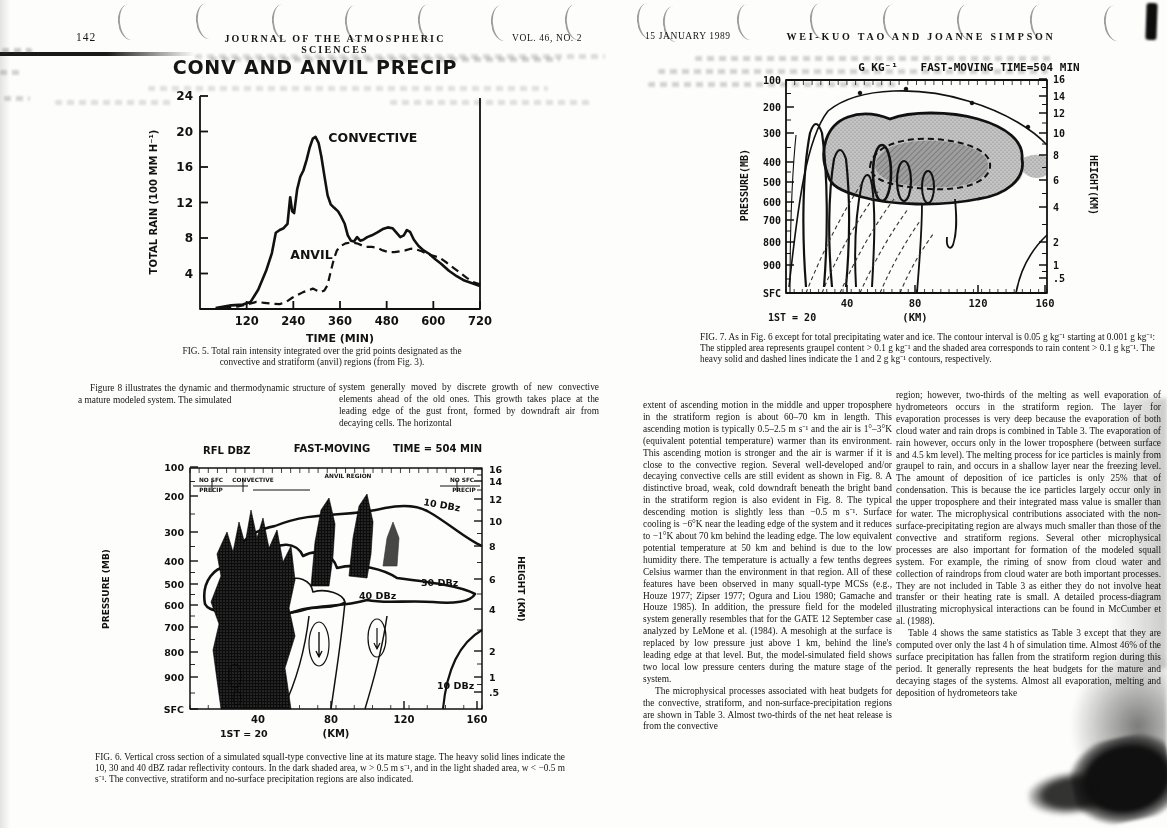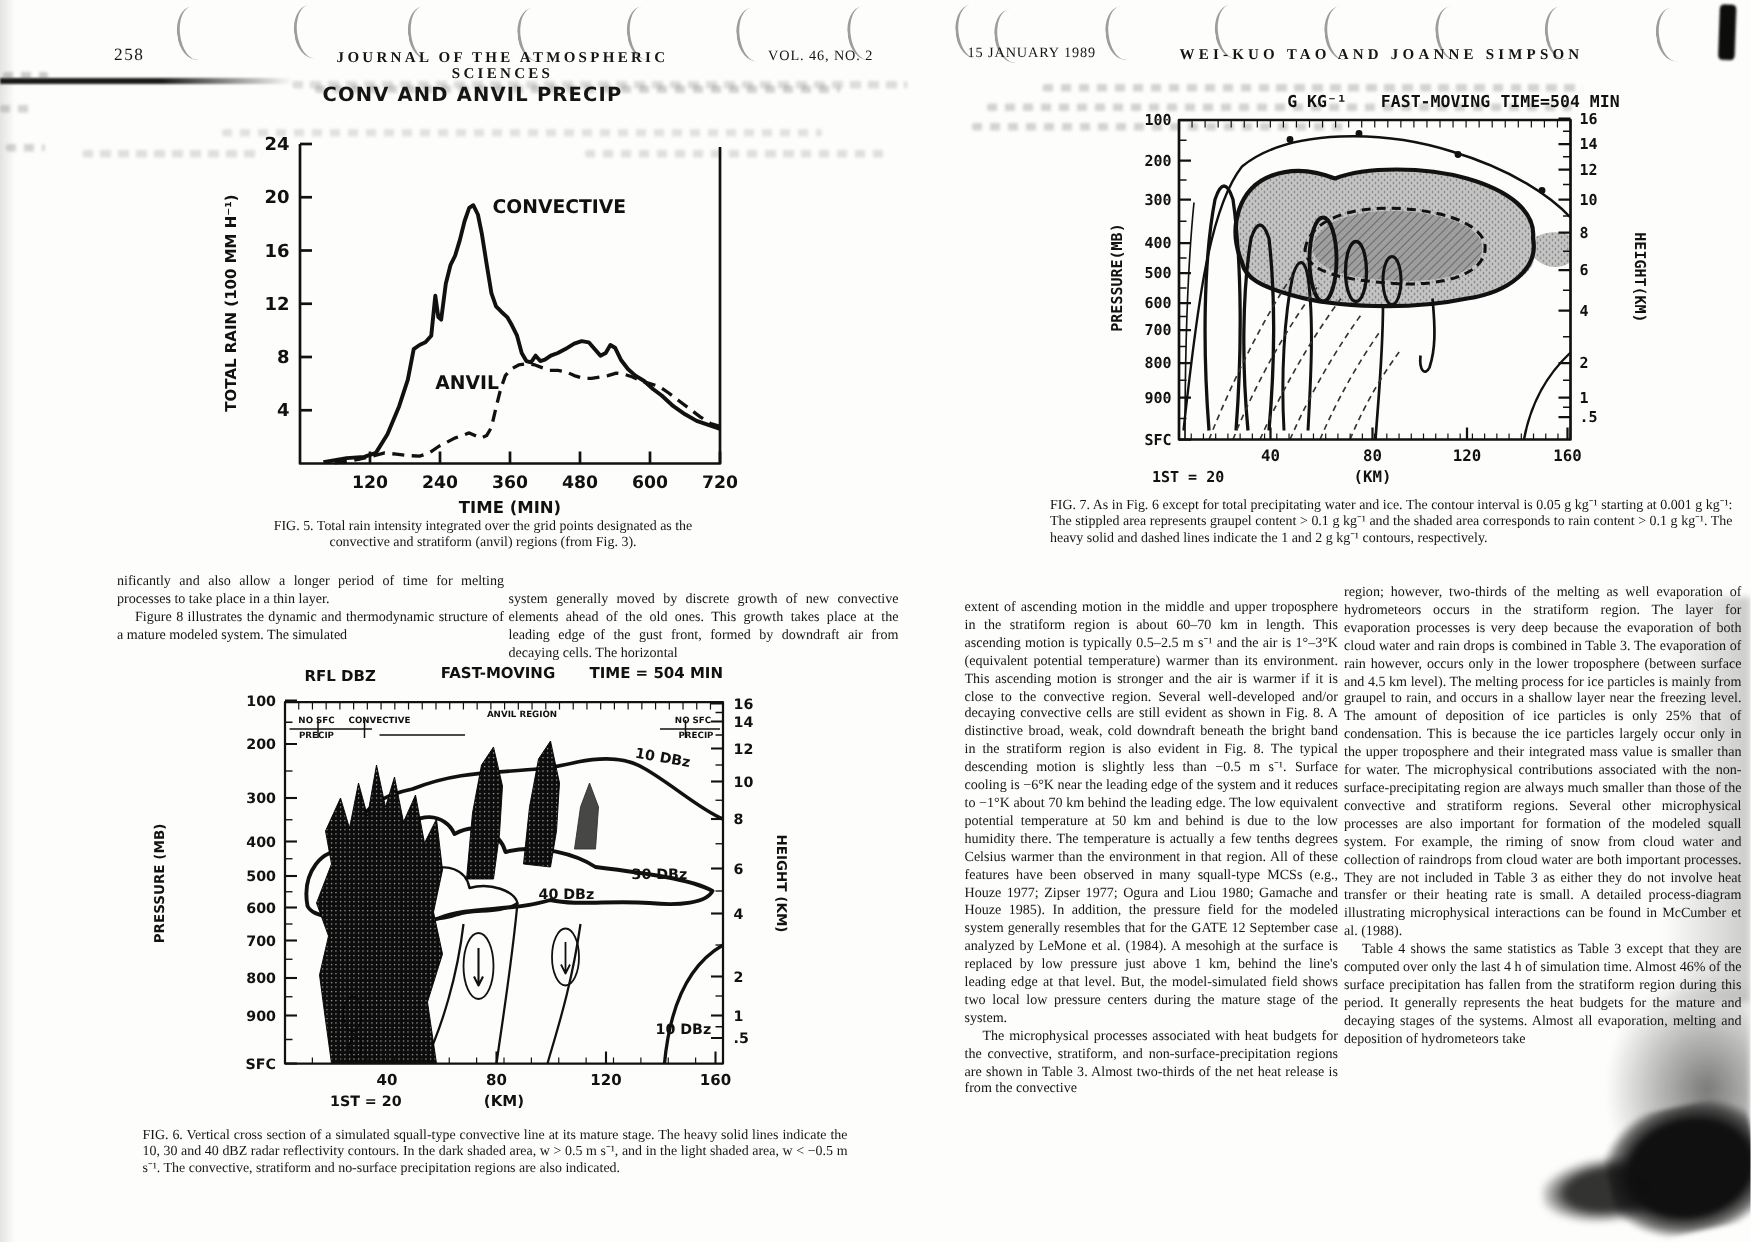--- a/index.html
+++ b/index.html
@@ -25,21 +25,21 @@
          background:radial-gradient(ellipse at 50% 50%,rgba(16,16,16,.85) 0 45%,rgba(16,16,16,0) 75%);}
   .bar-tr{left:1146px;top:3px;width:11px;height:37px;background:#0d0d0d;filter:blur(.8px);
          transform:rotate(2deg);border-radius:3px;}
   
   .pagenum{left:76px;top:31px;font-size:11.5px;letter-spacing:1px;}
   .jrnl{left:195px;top:33px;width:280px;text-align:center;font-size:10px;font-weight:bold;letter-spacing:2.2px;}
   .vol{left:512px;top:33px;font-size:9.5px;letter-spacing:.6px;}
   .date{left:645px;top:31px;font-size:9.5px;letter-spacing:.6px;}
   .authors{left:776px;top:31px;width:290px;text-align:center;font-size:10px;font-weight:bold;letter-spacing:2.8px;}
   .figtitle{left:155px;top:56px;width:320px;text-align:center;
-            font-family:"DejaVu Sans",sans-serif;font-weight:bold;font-size:13px;letter-spacing:.8px;}
+            font-family:"DejaVu Sans",sans-serif;font-weight:bold;font-size:19px;letter-spacing:.8px;}
   
   .figwrap{position:absolute;}
   svg{display:block;}
   
   .bodycol{position:absolute;font-size:9.4px;line-height:11.9px;text-align:justify;overflow:hidden;}
   .bodycol p{margin:0;}
   .ind{text-indent:12px;}
   .caption{position:absolute;font-size:9.3px;line-height:10.8px;text-align:justify;}
   .caption.center{text-align:center;}
   .capind{text-indent:14px;}
@@ -76,21 +76,21 @@
 <div class="ghost" style="left:4px;top:96px;width:26px;"></div>
 <div class="ghost" style="left:695px;top:56px;width:360px;"></div>
 <div class="ghost" style="left:658px;top:69px;width:390px;"></div>
 <div class="ghost" style="left:648px;top:82px;width:250px;"></div>
 <div class="abs smear-edge"></div>
 <div class="abs smear-mid"></div>
 <div class="abs blob1"></div>
 <div class="abs blob2"></div>
 <div class="abs bar-tr"></div>
 
-<div class="abs pagenum">258</div>
+<div class="abs pagenum">142</div>
 <div class="abs jrnl">JOURNAL OF THE ATMOSPHERIC SCIENCES</div>
 <div class="abs vol">VOL. 46, NO. 2</div>
 <div class="abs figtitle">CONV AND ANVIL PRECIP</div>
 
 <div class="figwrap" style="left:140px;top:84px;">
   <svg id="fig5-plot" width="360" height="262" viewBox="0 0 360 262">
       <path d="M60,12 L60,225 L340,225 L340,14" fill="none" stroke="#111" stroke-width="1.8" stroke-linejoin="round"></path>
       <line x1="60" y1="189.5" x2="68" y2="189.5" stroke="#111" stroke-width="1.8"></line>
       <text x="53" y="193.5" font-size="12" font-family="&quot;DejaVu Sans&quot;,sans-serif" font-weight="bold" text-anchor="end" fill="#111">4</text>
       <line x1="60" y1="154" x2="68" y2="154" stroke="#111" stroke-width="1.8"></line>
@@ -119,24 +119,23 @@
       <text x="17" y="118" font-size="10" font-family="&quot;DejaVu Sans&quot;,sans-serif" font-weight="bold" text-anchor="middle" fill="#111" transform="rotate(-90 17 118)">TOTAL RAIN (100 MM H⁻¹)</text>
       <path d="M75.6,224.1 L91.1,221.4 L102.8,220.6 L110.6,217.9 L118.3,205.5 L126.1,186.8 L131.9,169.1 L135.8,148.7 L139.7,146.0 L143.6,144.2 L147.5,139.8 L150.2,113.2 L152.2,127.4 L154.1,129.1 L157.2,105.2 L160.3,92.8 L163.4,86.5 L166.6,75.9 L169.7,63.5 L172.8,54.6 L175.5,52.8 L178.6,59.0 L181.3,72.3 L184.4,91.9 L187.6,111.4 L190.7,120.3 L194.2,123.8 L198.1,127.4 L201.2,132.7 L204.7,139.8 L207.8,151.3 L210.9,156.7 L214.0,157.6 L217.1,153.1 L220.2,156.7 L223.3,155.8 L227.2,153.1 L231.9,151.3 L236.9,148.7 L242.8,145.1 L247.8,143.4 L252.5,144.2 L256.4,148.7 L260.3,153.1 L263.8,151.3 L266.9,146.0 L270.0,147.8 L273.9,155.8 L278.6,162.0 L283.6,166.4 L289.4,170.0 L295.3,175.3 L301.1,179.7 L308.9,186.8 L316.7,192.2 L324.4,196.6 L332.2,199.3 L340.0,201.9" fill="none" stroke="#111" stroke-width="2.6" stroke-linejoin="round"></path>
       <path d="M83.3,224.6 L98.9,222.3 L108.6,220.1 L116.4,217.9 L124.2,218.8 L131.9,219.7 L139.7,220.1 L146.3,217.9 L152.6,213.5 L158.0,210.8 L163.1,208.1 L168.1,206.4 L172.8,204.6 L176.7,206.4 L180.6,208.1 L184.4,206.4 L187.6,201.0 L190.7,187.7 L193.8,175.3 L196.9,166.4 L200.8,162.0 L205.8,159.3 L211.7,158.4 L216.7,159.3 L221.4,161.1 L226.4,162.9 L231.9,162.9 L237.3,163.8 L242.8,166.4 L248.6,168.2 L254.4,168.2 L259.9,167.3 L265.3,166.4 L270.8,164.7 L276.2,165.5 L281.7,167.3 L287.5,170.0 L293.3,171.8 L299.2,173.5 L305.8,178.0 L312.8,183.3 L319.8,188.6 L326.8,193.9 L333.8,198.4 L340.0,200.2" fill="none" stroke="#111" stroke-width="2.2" stroke-dasharray="8 5" stroke-linejoin="round"></path>
       <text x="188.33333333333331" y="58.150000000000006" font-size="12.5" font-family="&quot;DejaVu Sans&quot;,sans-serif" font-weight="bold" text-anchor="start" fill="#111">CONVECTIVE</text>
       <text x="150.22222222222223" y="175.3" font-size="12.5" font-family="&quot;DejaVu Sans&quot;,sans-serif" font-weight="bold" text-anchor="start" fill="#111">ANVIL</text>
     </svg>
 </div>
 <div class="caption center" style="left:162px;top:346px;width:320px;">FIG. 5. Total rain intensity integrated over the grid points designated as the convective and stratiform (anvil) regions (from Fig. 3).</div>
 
 <div class="bodycol" style="left:78px;top:383px;width:258px;height:52px;">
-  <p>nificantly and also allow a longer period of time for melting processes to take place in a thin layer.</p>
   <p class="ind">Figure 8 illustrates the dynamic and thermodynamic structure of a mature modeled system. The simulated</p>
 </div>
-<div class="bodycol" style="left:339px;top:395px;width:260px;height:52px;font-family:Liberation Serif, serif;">
+<div class="bodycol" style="left:339px;top:382px;width:260px;height:52px;font-family:Liberation Serif, serif;">
   <p>system generally moved by discrete growth of new convective elements ahead of the old ones. This growth takes place at the leading edge of the gust front, formed by downdraft air from decaying cells. The horizontal</p>
 </div>
 
 <div class="figwrap" style="left:85px;top:444px;">
   <svg id="fig6-plot" width="470" height="305" viewBox="0 0 470 305">
     <defs>
       <pattern id="speck" width="3" height="3" patternUnits="userSpaceOnUse">
         <rect width="3" height="3" fill="#0c0c0c"></rect>
           <circle cx="1" cy="1" r="0.45" fill="#cfcfcf"></circle>
       </pattern>

